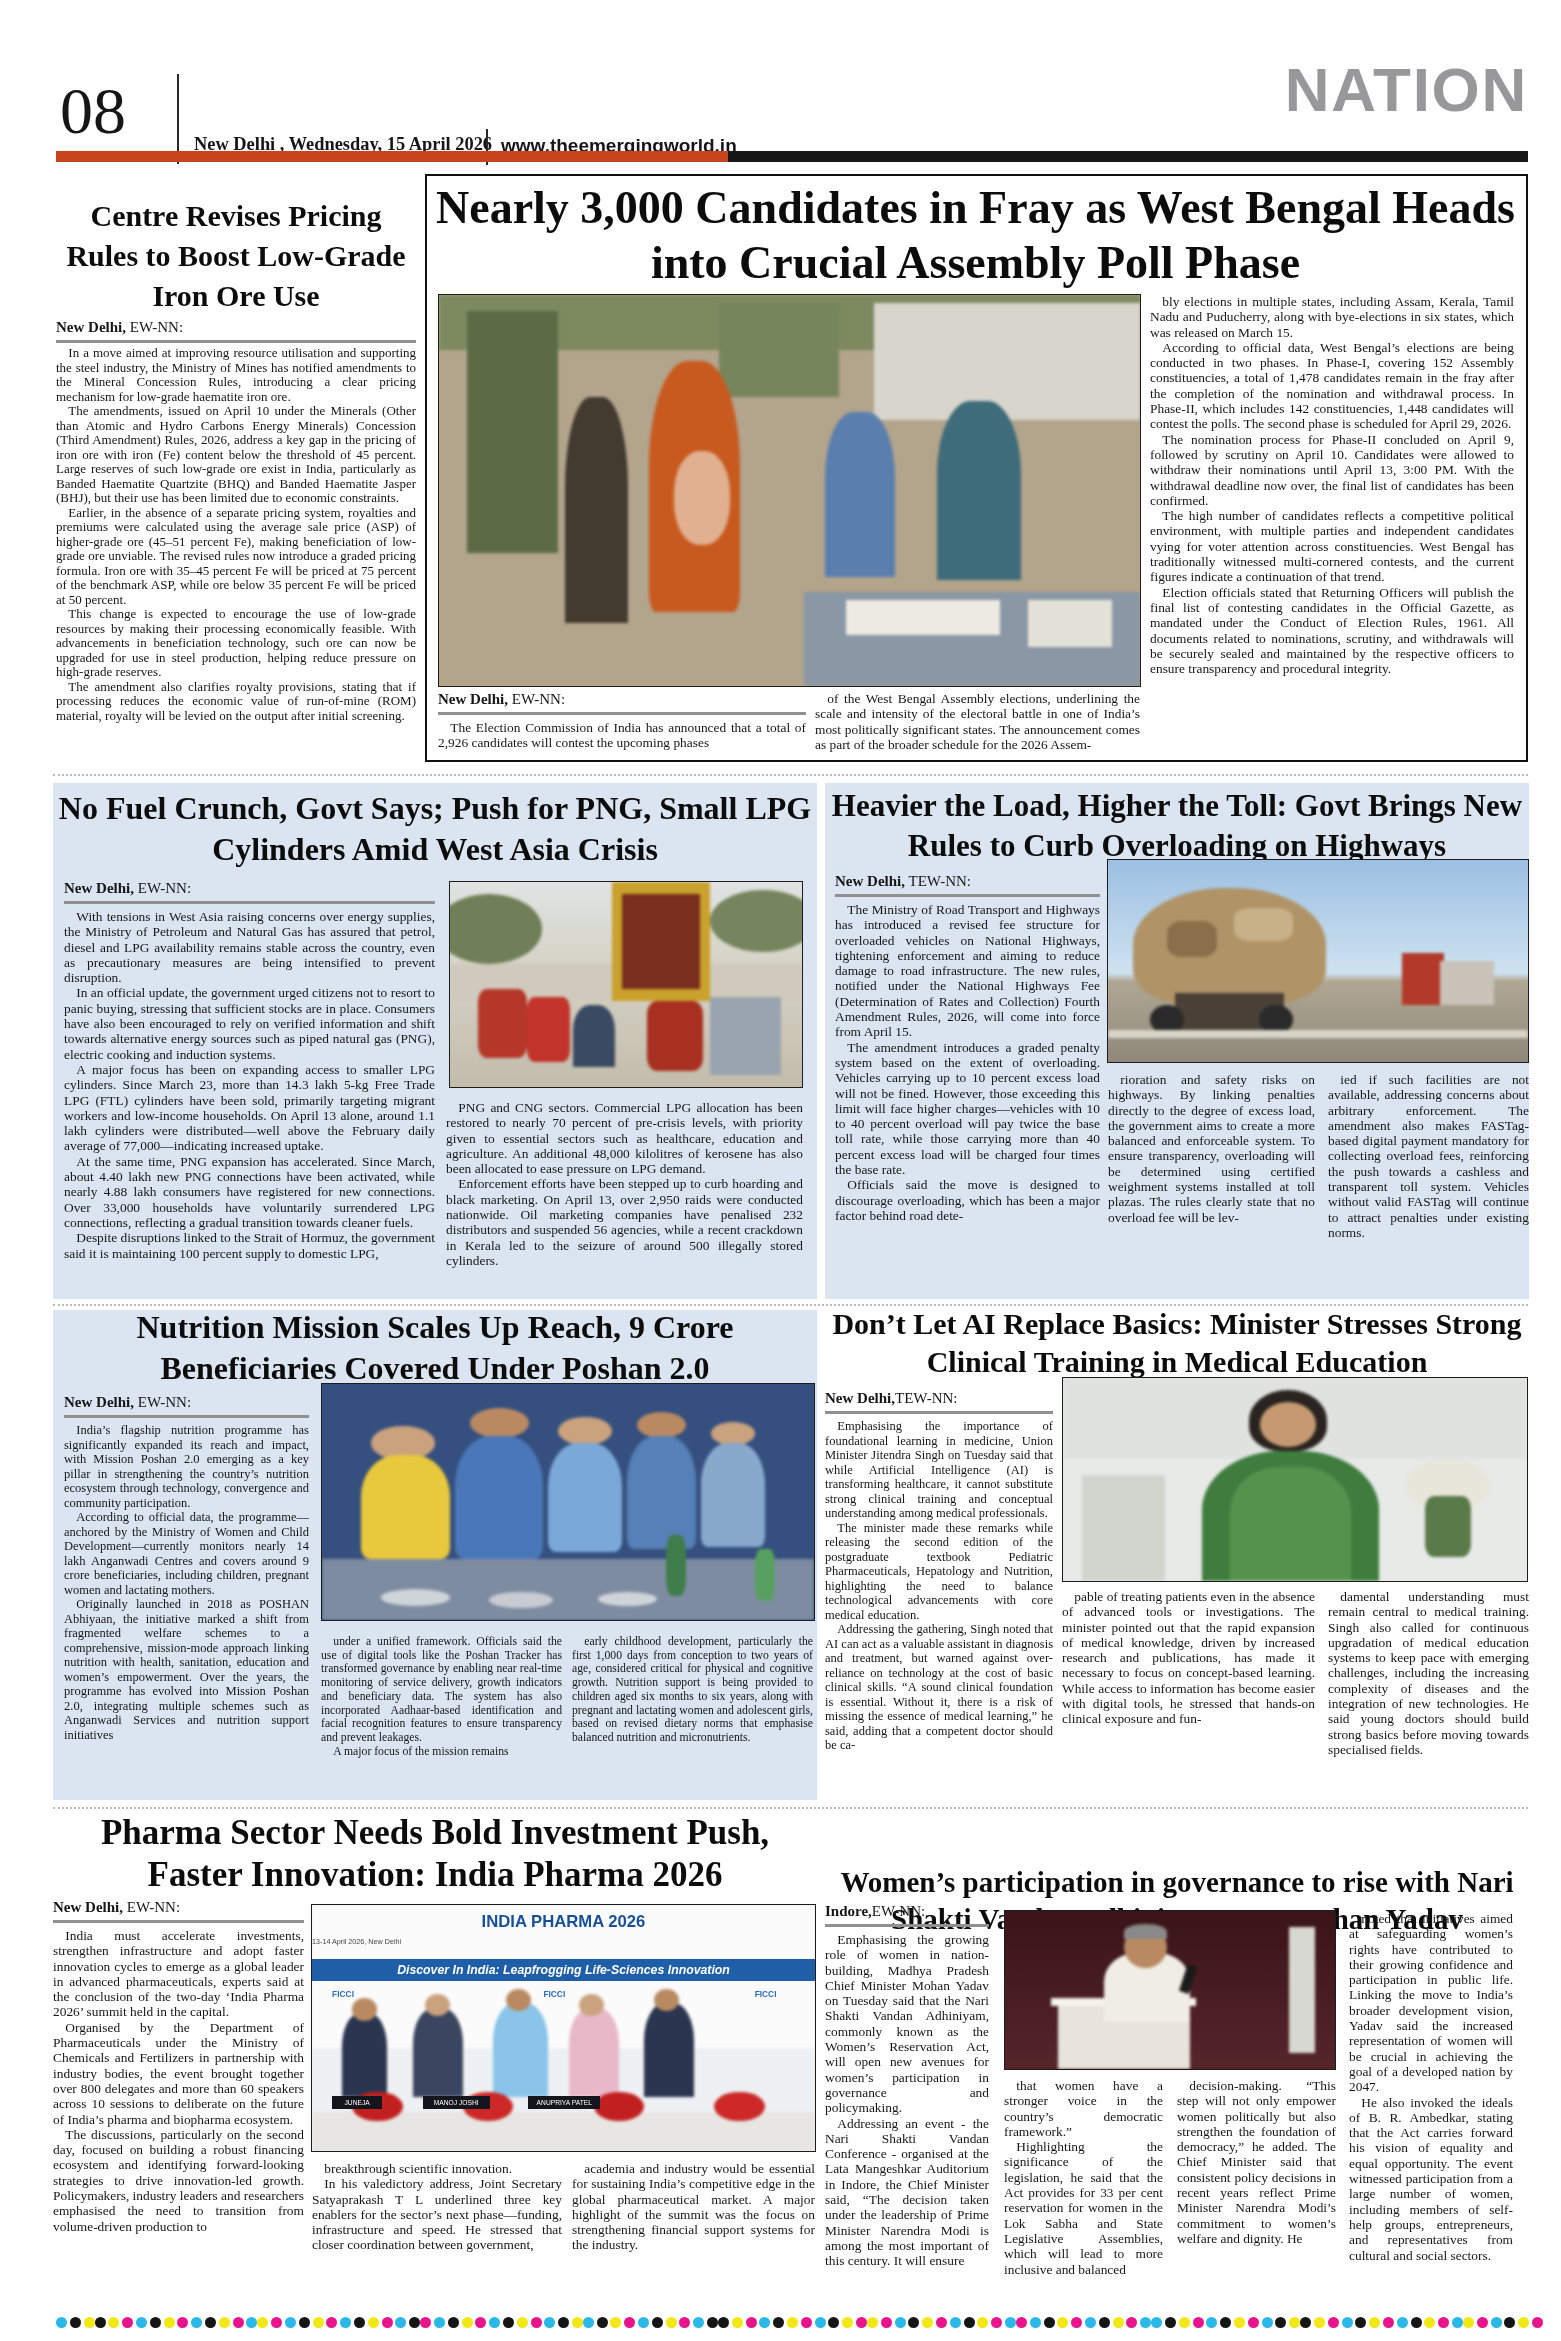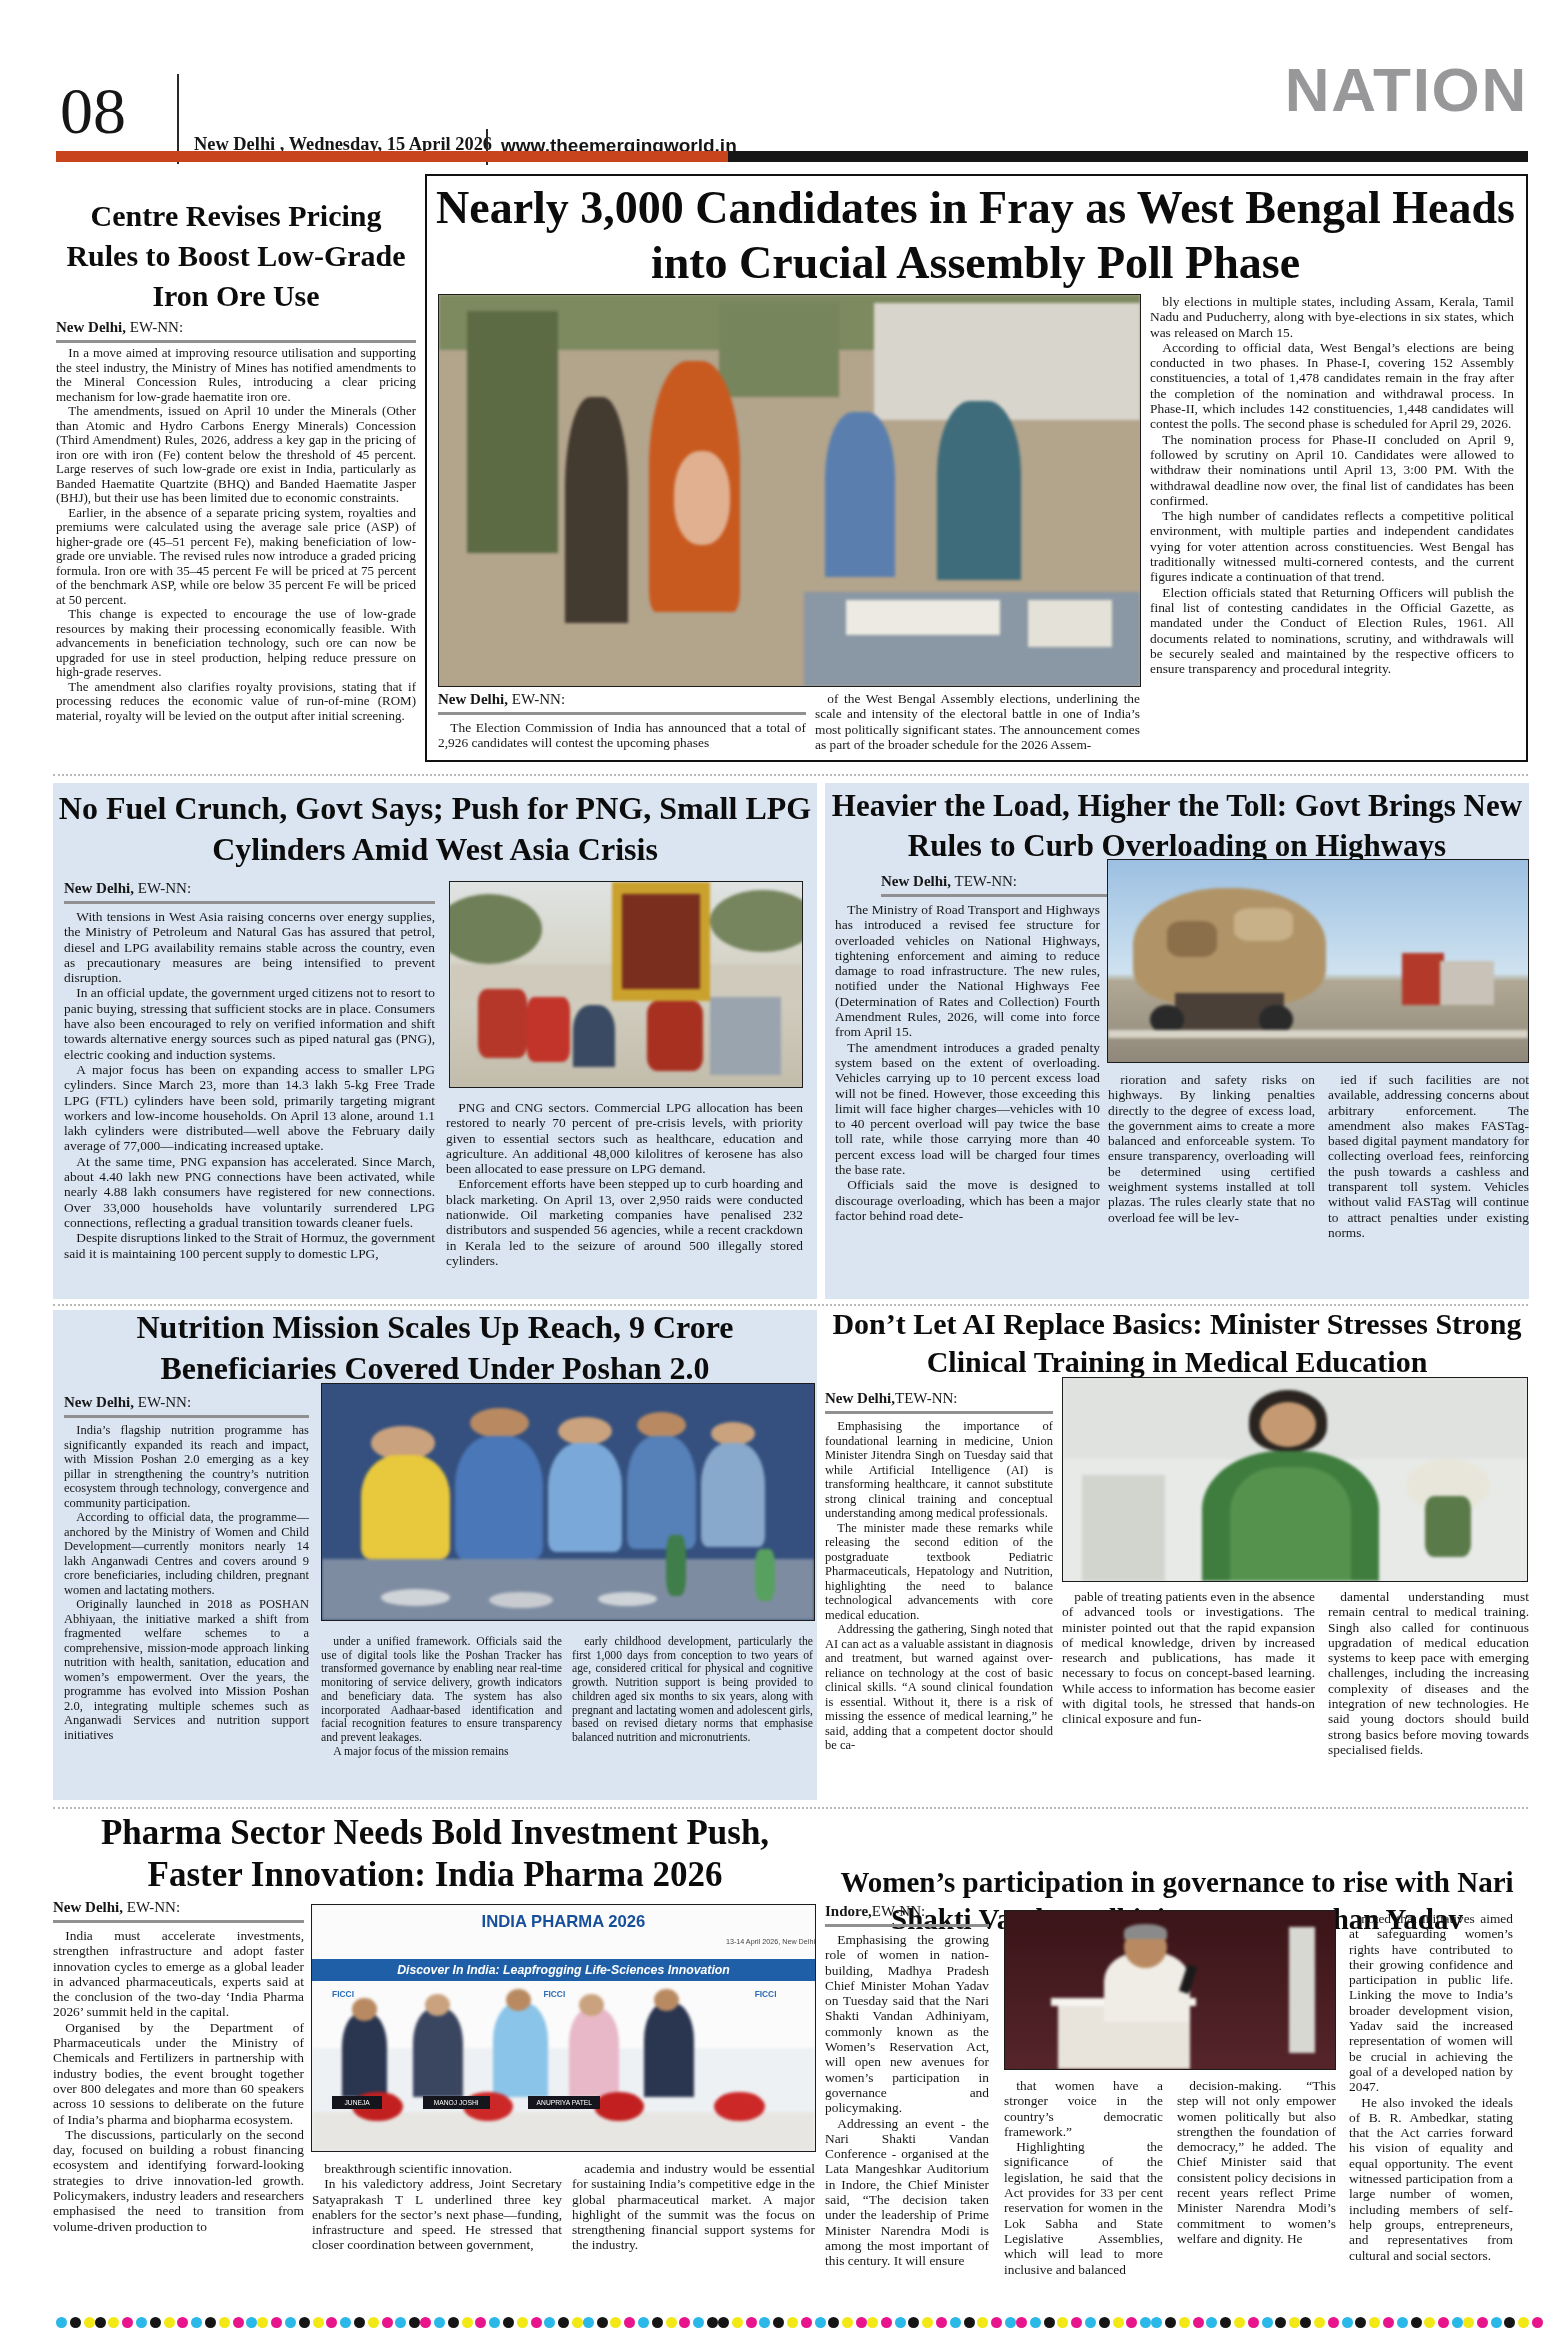--- a/index.html
+++ b/index.html
@@ -127,21 +127,21 @@
   </div>
   <div class="abs body-text" style="left:446px;top:1100px;width:357px;height:196px;">
       <p>PNG and CNG sectors. Commercial LPG allocation has been restored to nearly 70 percent of pre-crisis levels, with priority given to essential sectors such as healthcare, education and agriculture. An additional 48,000 kilolitres of kerosene has also been allocated to ease pressure on LPG demand.</p>
       <p>Enforcement efforts have been stepped up to curb hoarding and black marketing. On April 13, over 2,950 raids were conducted nationwide. Oil marketing companies have penalised 232 distributors and suspended 56 agencies, while a recent crackdown in Kerala led to the seizure of around 500 illegally stored cylinders.</p>
     </div>
 </div>
 
 <div class="abs panel" style="left:825px;top:783px;width:704px;height:516px;"></div>
 <div>
   <div class="abs headline" style="left:825px;top:786px;width:704px;height:83px;font-size:31px;line-height:40px;">Heavier the Load, Higher the Toll: Govt Brings New Rules to Curb Overloading on Highways</div>
-  <div class="abs byline" style="left:835px;top:873px;width:265px;margin-left:46px;">
+  <div class="abs byline" style="left:835px;top:873px;width:265px;">
     <span class="place">New Delhi,</span><span> TEW-NN:</span>
     <div class="byline-rule"></div>
   </div>
   <div class="abs body-text" style="left:835px;top:902px;width:265px;height:394px;">
       <p>The Ministry of Road Transport and Highways has introduced a revised fee structure for overloaded vehicles on National Highways, tightening enforcement and aiming to reduce damage to road infrastructure. The new rules, notified under the National Highways Fee (Determination of Rates and Collection) Fourth Amendment Rules, 2026, will come into force from April 15.</p>
       <p>The amendment introduces a graded penalty system based on the extent of overloading. Vehicles carrying up to 10 percent excess load will not be fined. However, those exceeding this limit will face higher charges—vehicles with 10 to 40 percent overload will pay twice the base toll rate, while those carrying more than 40 percent excess load will be charged four times the base rate.</p>
       <p>Officials said the move is designed to discourage overloading, which has been a major factor behind road dete-</p>
     </div>
 
   <div class="photo" style="left:1107px;top:859px;width:420px;height:202px;background:linear-gradient(180deg,#9cc0e2 0%,#cfe2f0 56%,#b0a894 60%,#8f887a 100%);">
@@ -268,21 +268,21 @@
       <div style="left:53%;top:36%;width:5%;height:9%;background:#caa27e;border-radius:50%;"></div>
       <div style="left:66%;top:40%;width:10%;height:38%;background:#2a3550;border-radius:40% 40% 0 0;"></div>
       <div style="left:68%;top:34%;width:5%;height:9%;background:#b98a62;border-radius:50%;"></div>
       <div style="left:0;bottom:0;width:100%;height:16%;background:#e8e6e2;"></div>
       <div style="left:8%;bottom:12%;width:10%;height:12%;background:#c22020;border-radius:50%;"></div>
       <div style="left:30%;bottom:12%;width:10%;height:12%;background:#cc2828;border-radius:50%;"></div>
       <div style="left:56%;bottom:12%;width:10%;height:12%;background:#c22020;border-radius:50%;"></div>
       <div style="left:80%;bottom:12%;width:10%;height:12%;background:#cc2828;border-radius:50%;"></div>
     </div>
     <div class="abs sans" style="left:0;top:3%;width:100%;text-align:center;font-size:16.7px;font-weight:bold;color:#184f9a;">INDIA PHARMA 2026</div>
-    <div class="abs sans" style="left:0;top:13%;width:100%;text-align:right;font-size:7.2px;color:#444;">13-14  April 2026, New Delhi</div>
+    <div class="abs sans" style="left:0;top:13%;width:100%;text-align:left;font-size:7.2px;color:#444;">13-14  April 2026, New Delhi</div>
     <div class="abs sans" style="left:0;top:22%;width:100%;height:22px;background:#1f5fa8;color:#fff;font-size:12.3px;font-style:italic;font-weight:bold;text-align:center;line-height:22px;">Discover In India: Leapfrogging Life-Sciences Innovation</div>
     <div class="abs sans" style="left:4%;top:34%;font-size:8.4px;font-weight:bold;color:#2a6cb8;">FICCI</div>
     <div class="abs sans" style="left:46%;top:34%;font-size:8.4px;font-weight:bold;color:#2a6cb8;">FICCI</div>
     <div class="abs sans" style="left:88%;top:34%;font-size:8.4px;font-weight:bold;color:#2a6cb8;">FICCI</div>
     <div class="abs sans" style="left:4%;bottom:17%;width:50px;height:13.4px;background:#15151d;color:#fff;font-size:6.7px;text-align:center;line-height:13.4px;overflow:hidden;">JUNEJA</div>
     <div class="abs sans" style="left:22%;bottom:17%;width:67px;height:13.4px;background:#15151d;color:#fff;font-size:6.7px;text-align:center;line-height:13.4px;overflow:hidden;">MANOJ JOSHI</div>
     <div class="abs sans" style="left:43%;bottom:17%;width:72px;height:13.4px;background:#15151d;color:#fff;font-size:6.7px;text-align:center;line-height:13.4px;overflow:hidden;">ANUPRIYA PATEL</div>
   </div>
 
   <div class="abs body-text" style="left:312px;top:2161px;width:250px;height:138px;">

